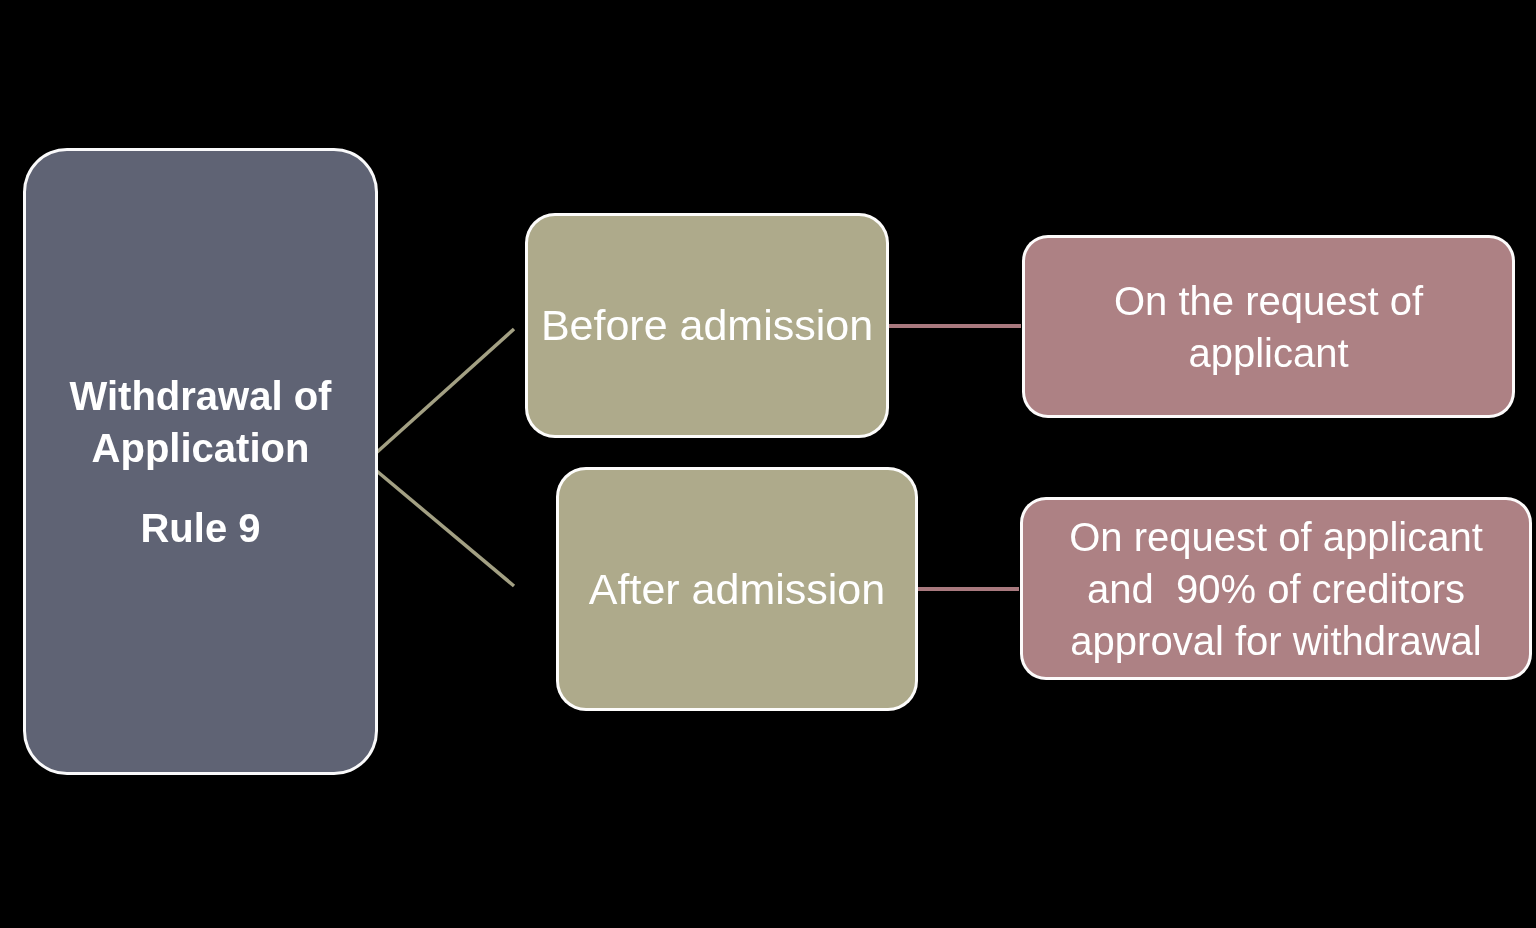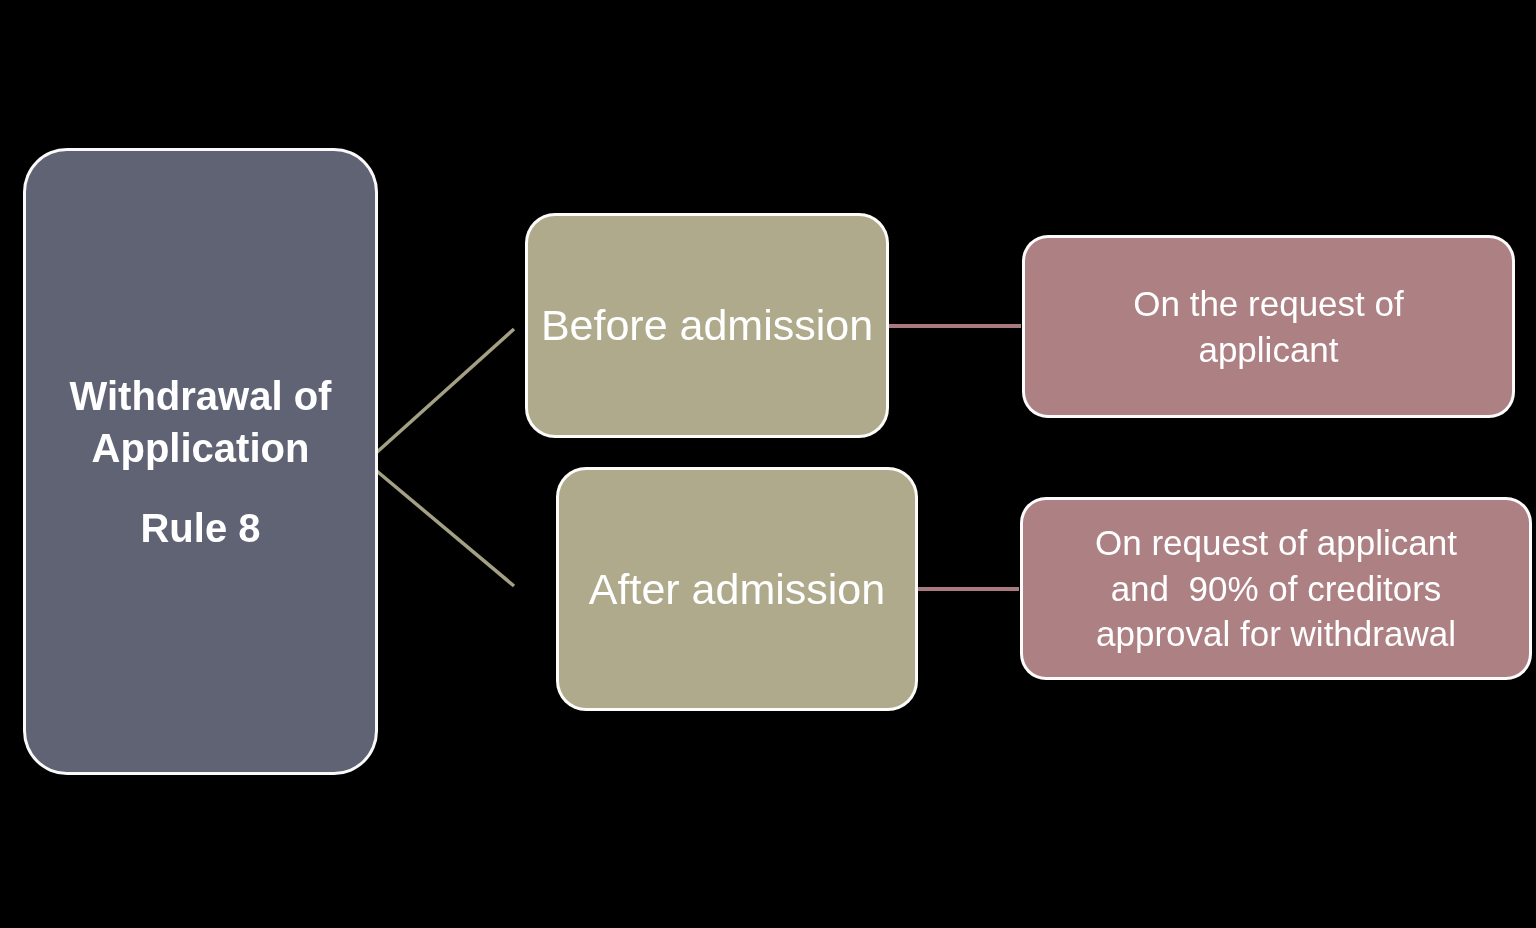--- a/index.html
+++ b/index.html
@@ -72,21 +72,21 @@
   .node-mid-2 {
     left: 512px;
     top: 467px;
     width: 362px;
     height: 244px;
   }
   .node-leaf {
     border-radius: 26px;
   }
   .node-leaf .txt {
-    font-size: 35px;
+    font-size: 40px;
     font-weight: normal;
     line-height: 1.3;
   }
   .node-leaf-1 {
     left: 1022px;
     top: 235px;
     width: 493px;
     height: 183px;
   }
   .node-leaf-2 {
@@ -104,21 +104,21 @@
   <svg class="connector-layer" viewBox="0 0 1536 928" xmlns="http://www.w3.org/2000/svg">
     <line x1="366" y1="462" x2="514" y2="329" stroke-width="3.5" stroke="#A3A083"></line>
     <line x1="366" y1="462" x2="514" y2="586" stroke-width="3.5" stroke="#A3A083"></line>
     <line x1="877" y1="326" x2="1021" y2="326" stroke-width="4" stroke="#A8797E"></line>
     <line x1="875" y1="589" x2="1019" y2="589" stroke-width="4" stroke="#A8797E"></line>
   </svg>
 
   <div class="node node-root" style="background: rgb(95, 99, 116);">
     <div class="txt title">Withdrawal of
 Application</div>
-    <div class="txt subtitle">Rule 8</div>
+    <div class="txt subtitle">Rule 9</div>
   </div>
 
   <div class="node node-mid node-mid-1" style="background: rgb(174, 170, 139); margin-left: 13px;">
     <div class="txt">Before admission</div>
   </div>
 
   <div class="node node-mid node-mid-2" style="background: rgb(174, 170, 139); margin-left: 44px;">
     <div class="txt">After admission</div>
   </div>
 

